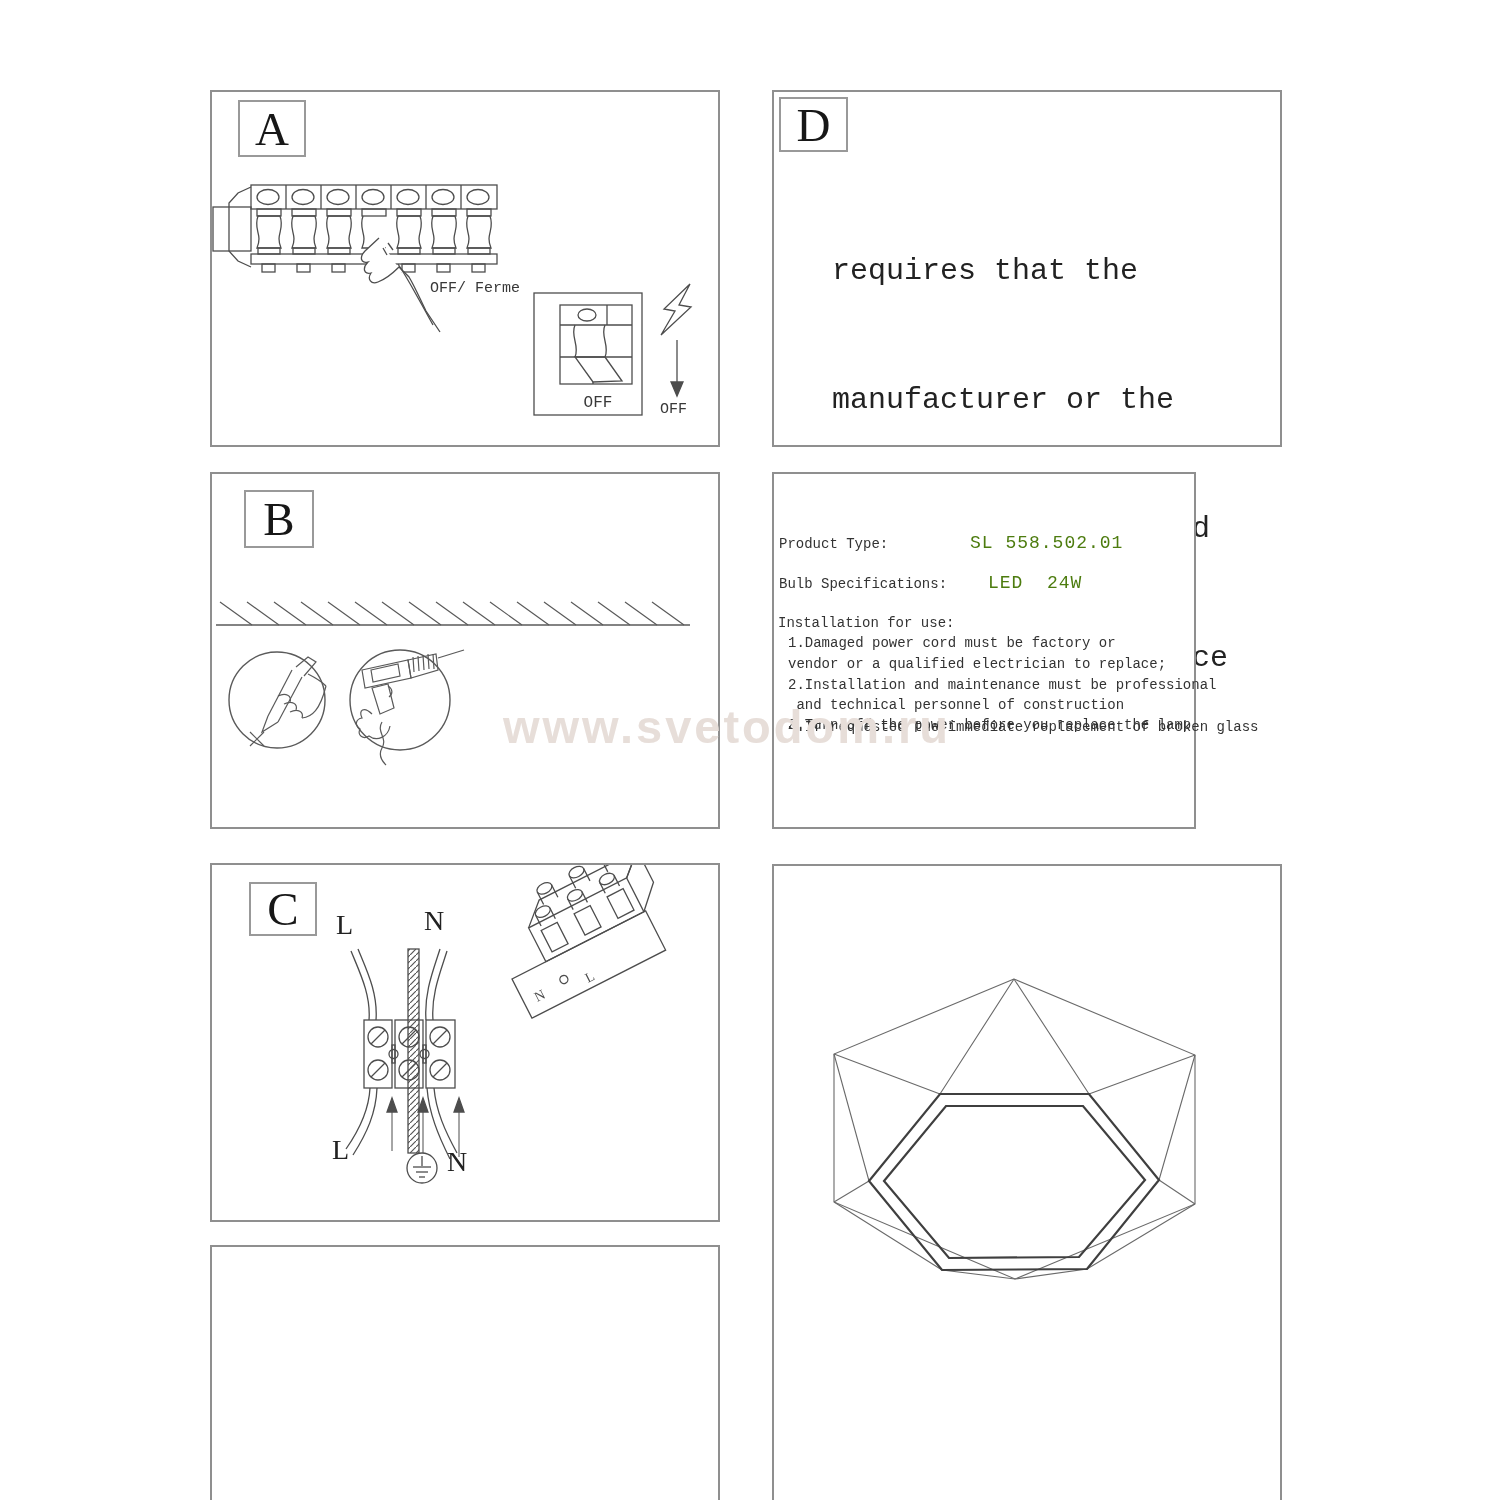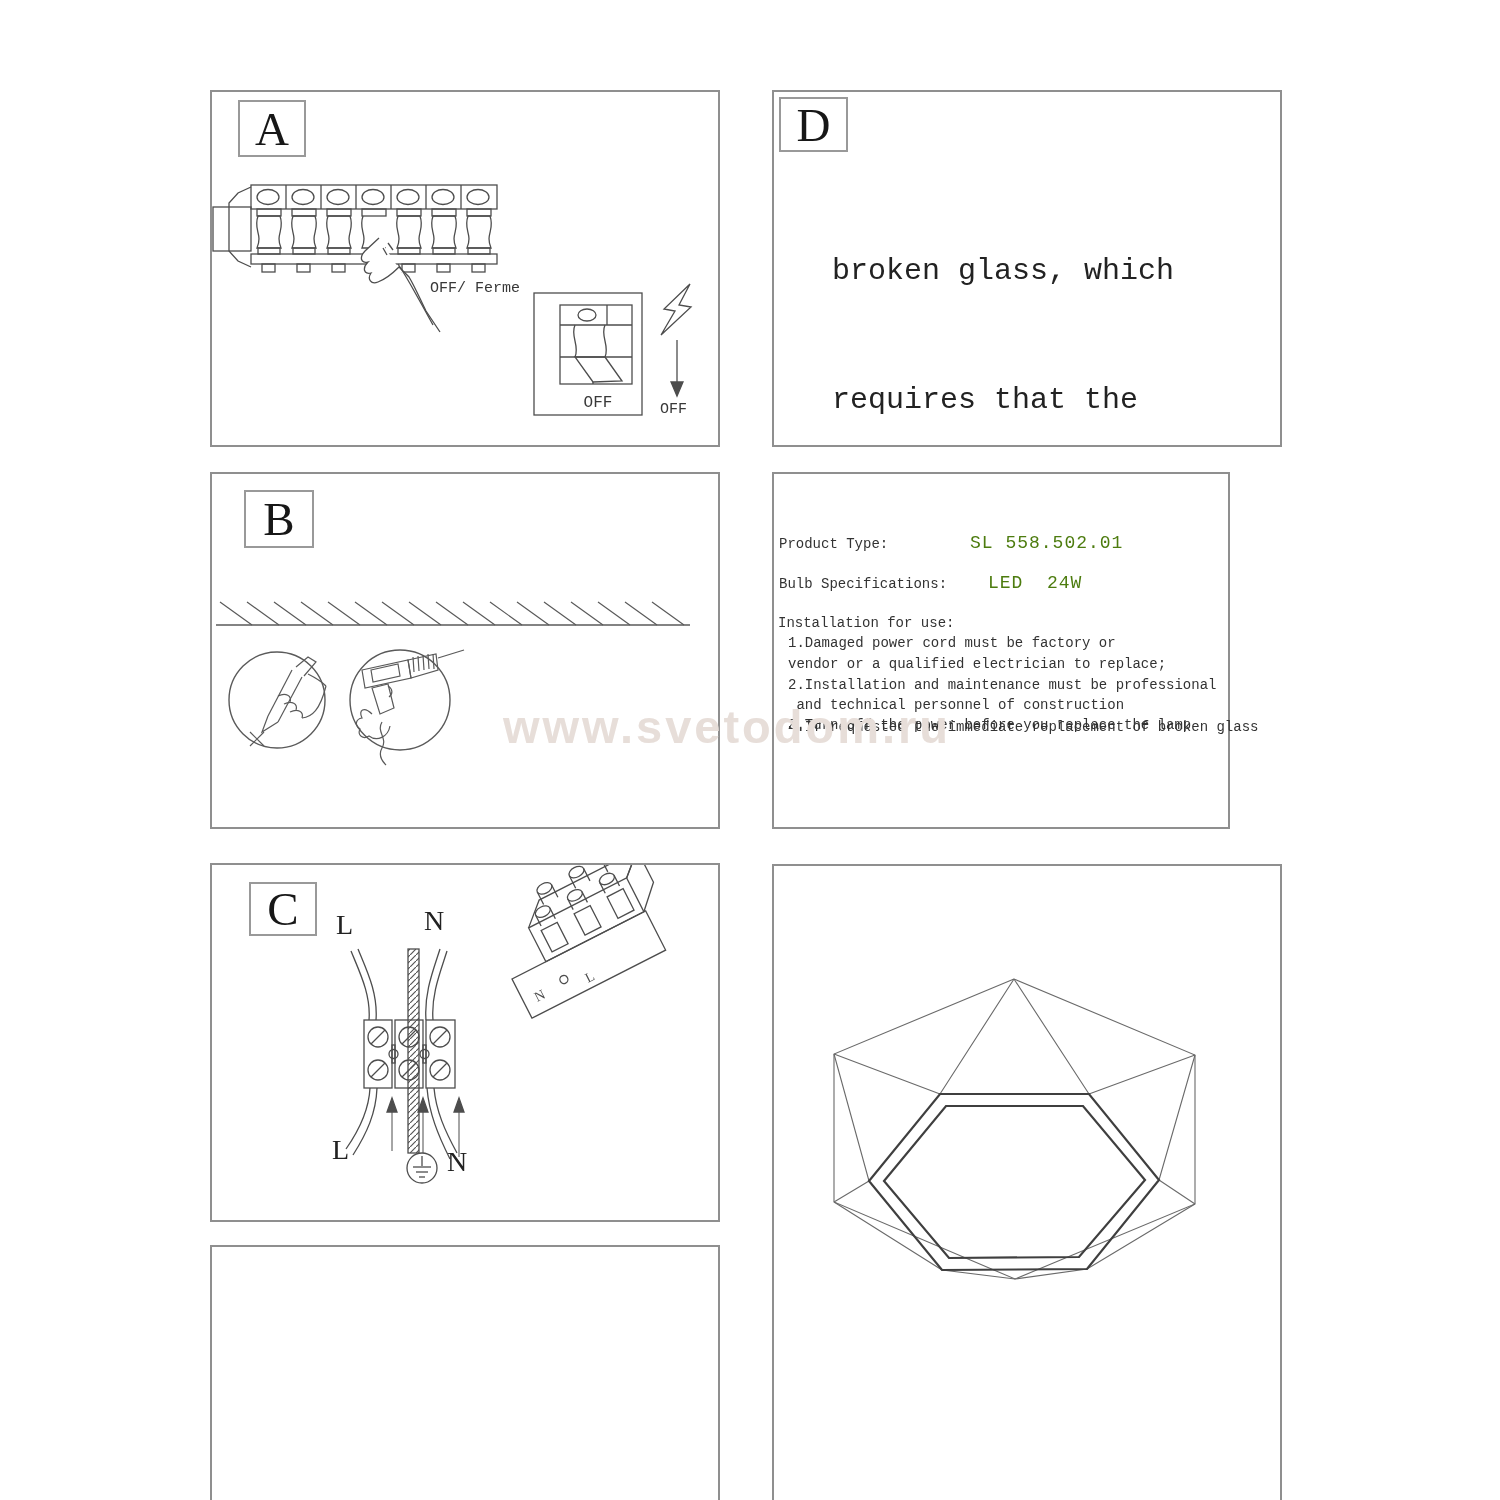--- a/index.html
+++ b/index.html
@@ -136,21 +136,20 @@
     <span class="t mono15" style="left:218px;top:189px;">OFF/ Ferme</span>
     <span class="t mono16" style="left:358px;top:303px;width:56px;text-align:center;">OFF</span>
     <span class="t mono15" style="left:448px;top:310px;">OFF</span>
   </div>
 
   <div class="panel" style="left:772px;top:90px;width:510px;height:357px;">
     <div class="labelbox" style="left:5px;top:5px;width:69px;height:55px;">
       <span>D</span>
     </div>
     <div class="caution">
-      <div>broken glass, which</div>
       <div>requires that the</div>
       <div>manufacturer or the</div>
       <div>dealer or a qualified</div>
       <div>electrician to replace</div>
     </div>
   </div>
 
   <div class="panel" style="left:210px;top:472px;width:510px;height:357px;">
     <div class="labelbox" style="left:32px;top:16px;width:70px;height:58px;">
       <span>B</span>
@@ -185,21 +184,21 @@
         <path d="M201,183 L202,198 M206,182 L207,197 M211,181 L212,196 M216,180 L217,195 M221,180 L222,195"></path>
         <line x1="226" y1="184" x2="252" y2="176"></line>
         <path d="M160,214 L176,210 L182,234 L168,240 Z"></path>
         <path d="M176,212 C181,215 181,220 177,223"></path>
         <path d="M160,240 C152,232 146,236 150,244 C144,245 142,251 148,255 C145,261 151,266 157,262 C165,268 176,263 178,252"></path>
         <path d="M170,248 C164,258 176,264 170,274 C166,281 170,287 174,291"></path>
       </g>
     </svg>
   </div>
 
-  <div class="panel" style="left:772px;top:472px;width:458px;height:357px;">
+  <div class="panel" style="left:772px;top:472px;width:424px;height:357px;">
     <span class="prodrow" style="left:5px;top:62px;">Product Type:</span>
     <span class="prodval" style="left:196px;top:59px;">SL 558.502.01</span>
     <span class="prodrow" style="left:5px;top:102px;">Bulb Specifications:</span>
     <span class="prodval" style="left:214px;top:99px;">LED  24W</span>
     <span class="prodrow" style="left:4px;top:141px;">Installation for use:</span>
     <div class="ins" style="top:161px;">1.Damaged power cord must be factory or</div>
     <div class="ins" style="top:182px;">vendor or a qualified electrician to replace;</div>
     <div class="ins" style="top:203px;">2.Installation and maintenance must be professional</div>
     <div class="ins" style="top:223px;"> and technical personnel of construction</div>
     <div class="ins" style="top:243px;">3.Turn off the power before you replace the lamp</div>

